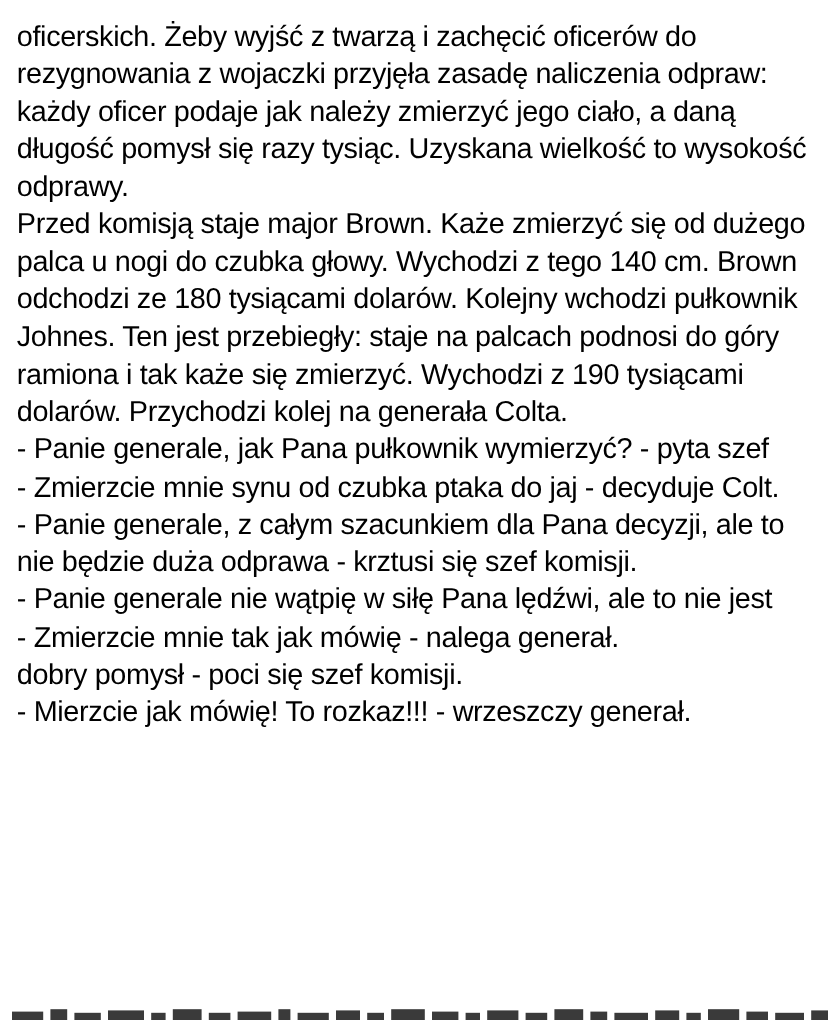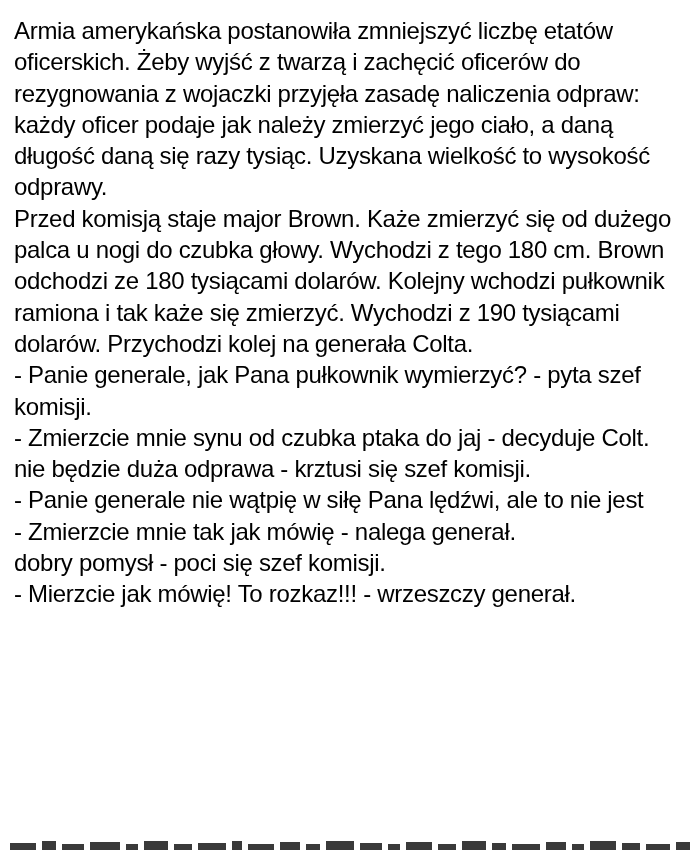--- a/index.html
+++ b/index.html
@@ -37,34 +37,34 @@
     height: 12px;
   }
 </style>
 </head>
 <body>
 
 <div class="page">
 
   <div class="text-block">
 
-  <div class="line">Armia amerykańska postanowiła zmniejszyć liczbę etatów</div>
       <div class="line">oficerskich. Żeby wyjść z twarzą i zachęcić oficerów do</div>
       <div class="line">rezygnowania z wojaczki przyjęła zasadę naliczenia odpraw:</div>
       <div class="line">każdy oficer podaje jak należy zmierzyć jego ciało, a daną</div>
-      <div class="line">długość daną się razy tysiąc. Uzyskana wielkość to wysokość</div>
+      <div class="line">długość pomysł się razy tysiąc. Uzyskana wielkość to wysokość</div>
       <div class="line">odprawy.</div>
       <div class="line">Przed komisją staje major Brown. Każe zmierzyć się od dużego</div>
-      <div class="line">palca u nogi do czubka głowy. Wychodzi z tego 180 cm. Brown</div>
+      <div class="line">palca u nogi do czubka głowy. Wychodzi z tego 140 cm. Brown</div>
       <div class="line">odchodzi ze 180 tysiącami dolarów. Kolejny wchodzi pułkownik</div>
+      <div class="line">Johnes. Ten jest przebiegły: staje na palcach podnosi do góry</div>
       <div class="line">ramiona i tak każe się zmierzyć. Wychodzi z 190 tysiącami</div>
       <div class="line">dolarów. Przychodzi kolej na generała Colta.</div>
       <div class="line">- Panie generale, jak Pana pułkownik wymierzyć? - pyta szef</div>
-      <div class="line">komisji.</div>
       <div class="line">- Zmierzcie mnie synu od czubka ptaka do jaj - decyduje Colt.</div>
+      <div class="line">- Panie generale, z całym szacunkiem dla Pana decyzji, ale to</div>
       <div class="line">nie będzie duża odprawa - krztusi się szef komisji.</div>
       <div class="line">- Panie generale nie wątpię w siłę Pana lędźwi, ale to nie jest</div>
       <div class="line">- Zmierzcie mnie tak jak mówię - nalega generał.</div>
       <div class="line">dobry pomysł - poci się szef komisji.</div>
       <div class="line">- Mierzcie jak mówię! To rozkaz!!! - wrzeszczy generał.</div>
     </div>
 
   <svg class="cropped-line" viewBox="0 0 682 12" preserveAspectRatio="none" aria-hidden="true">
     <g fill="#3a3a3a">
       <rect x="0" y="5" width="26" height="7"></rect>

